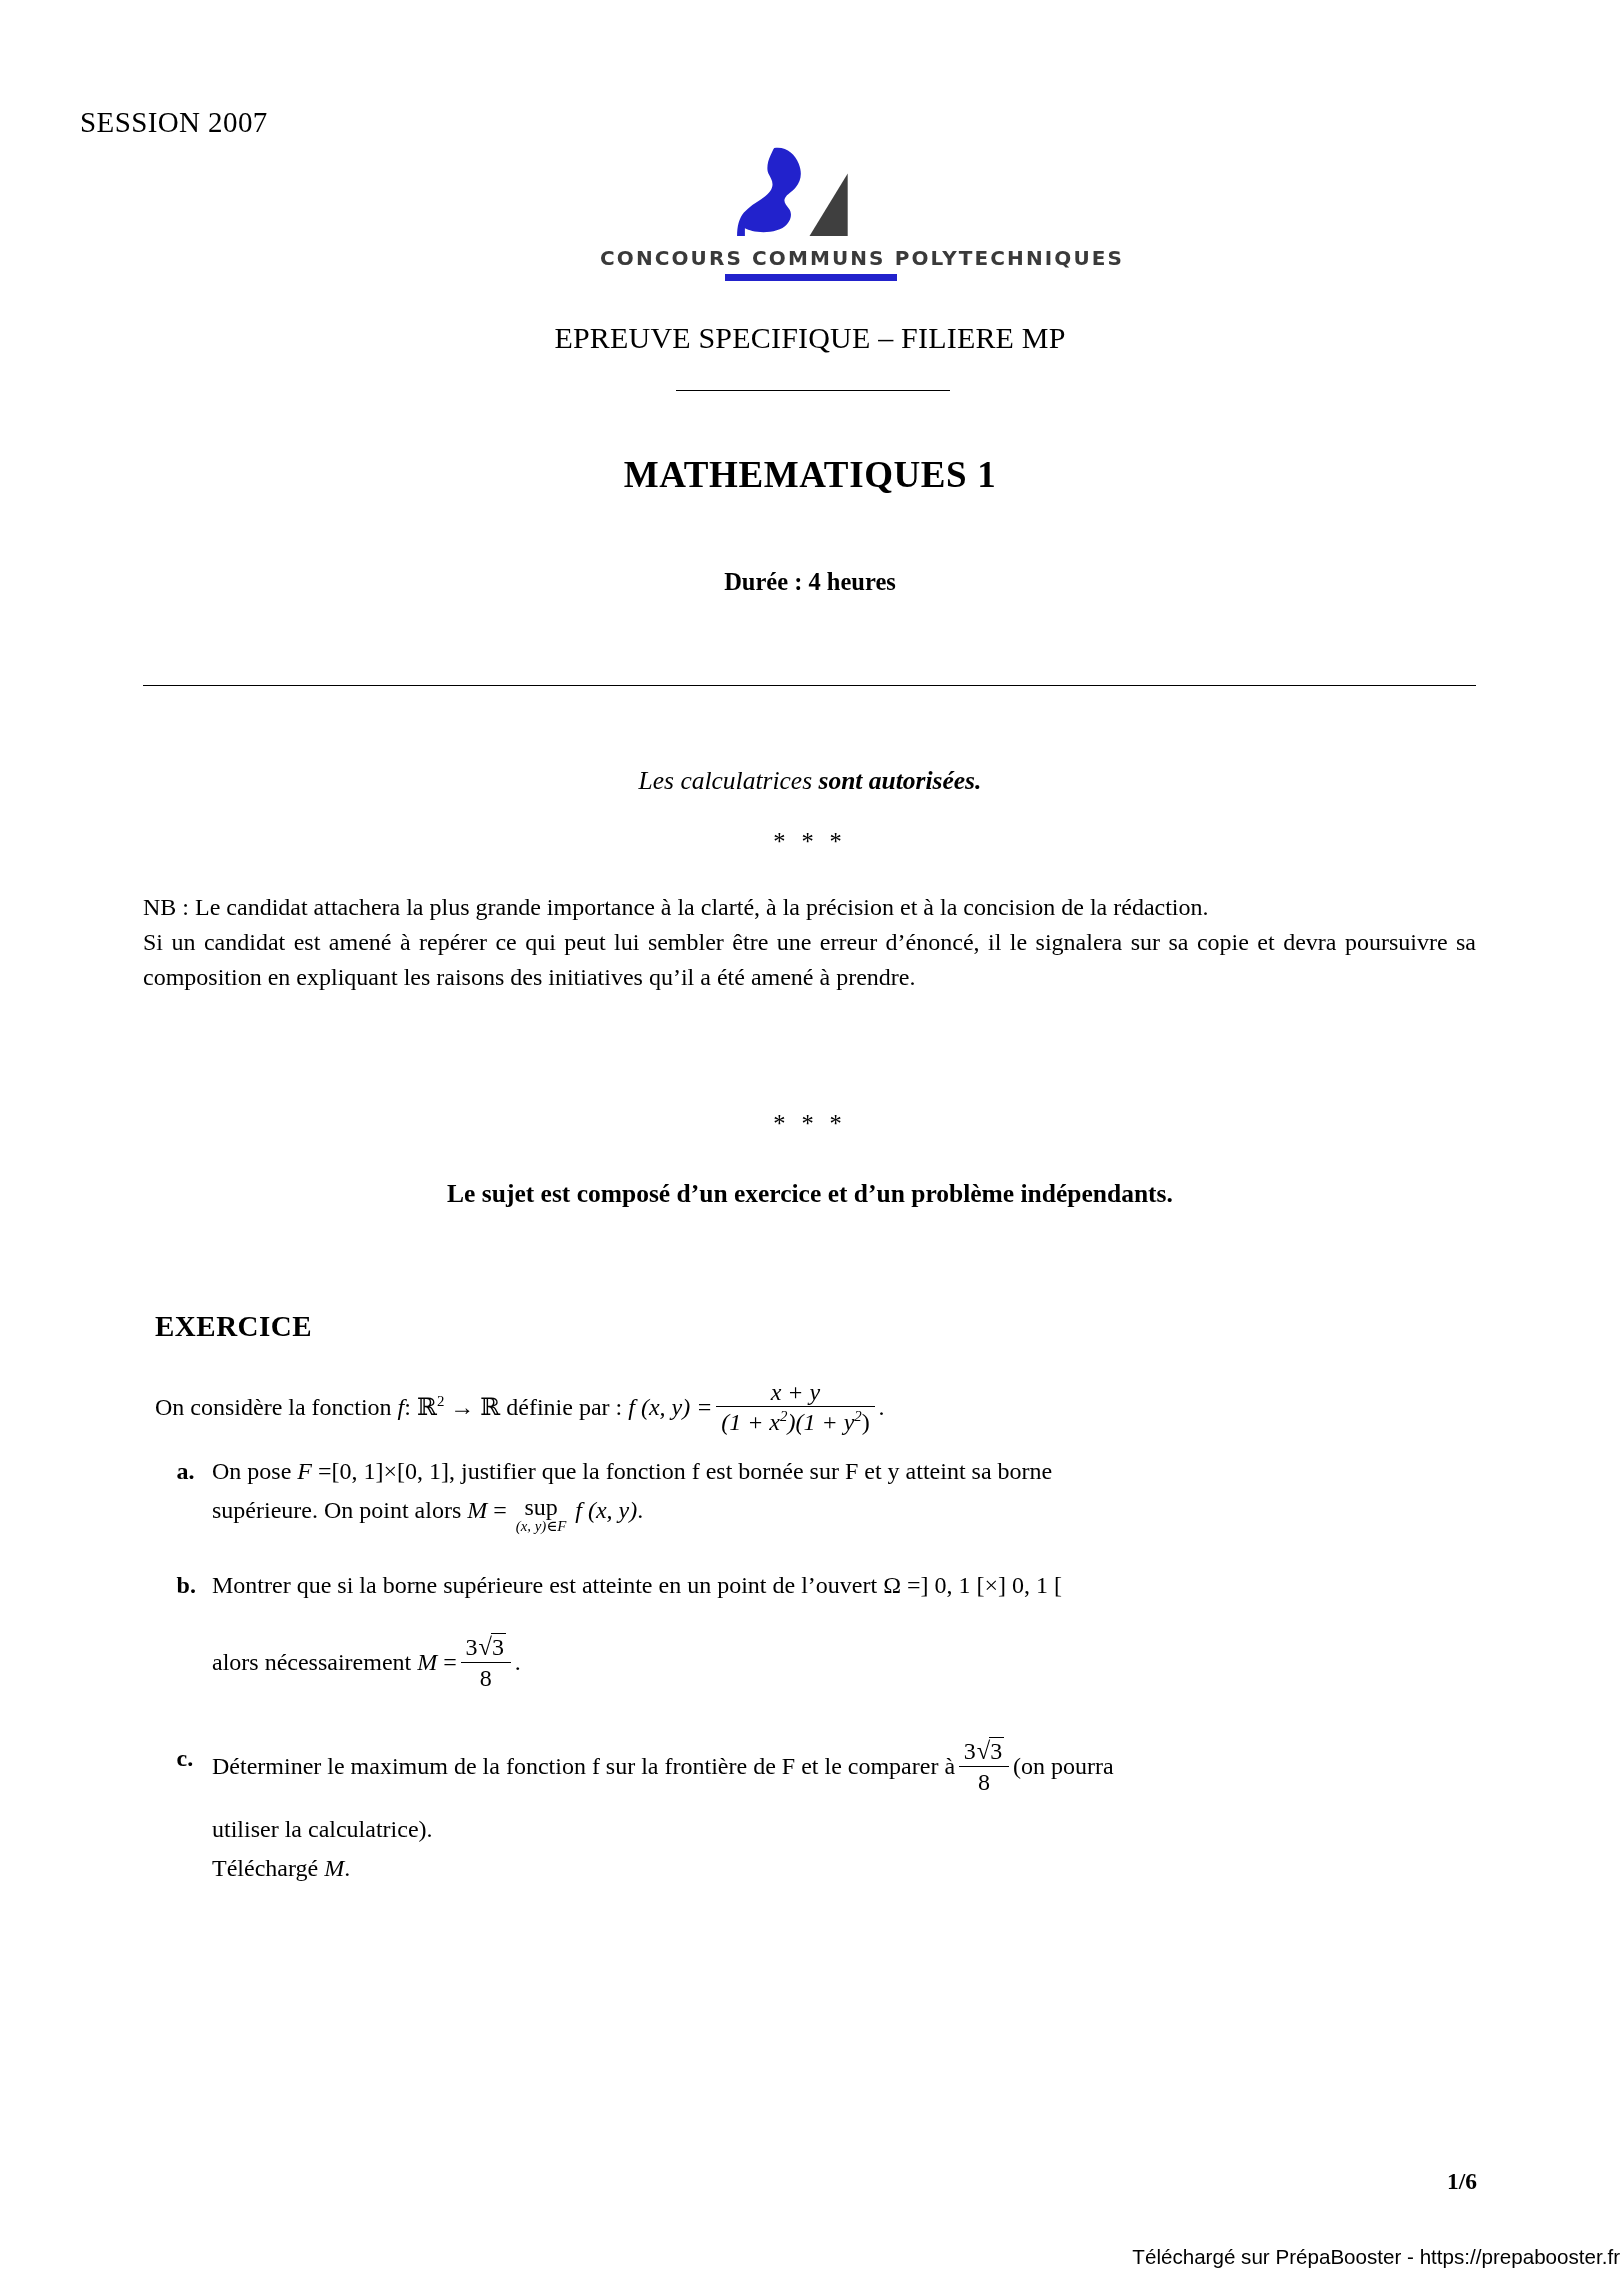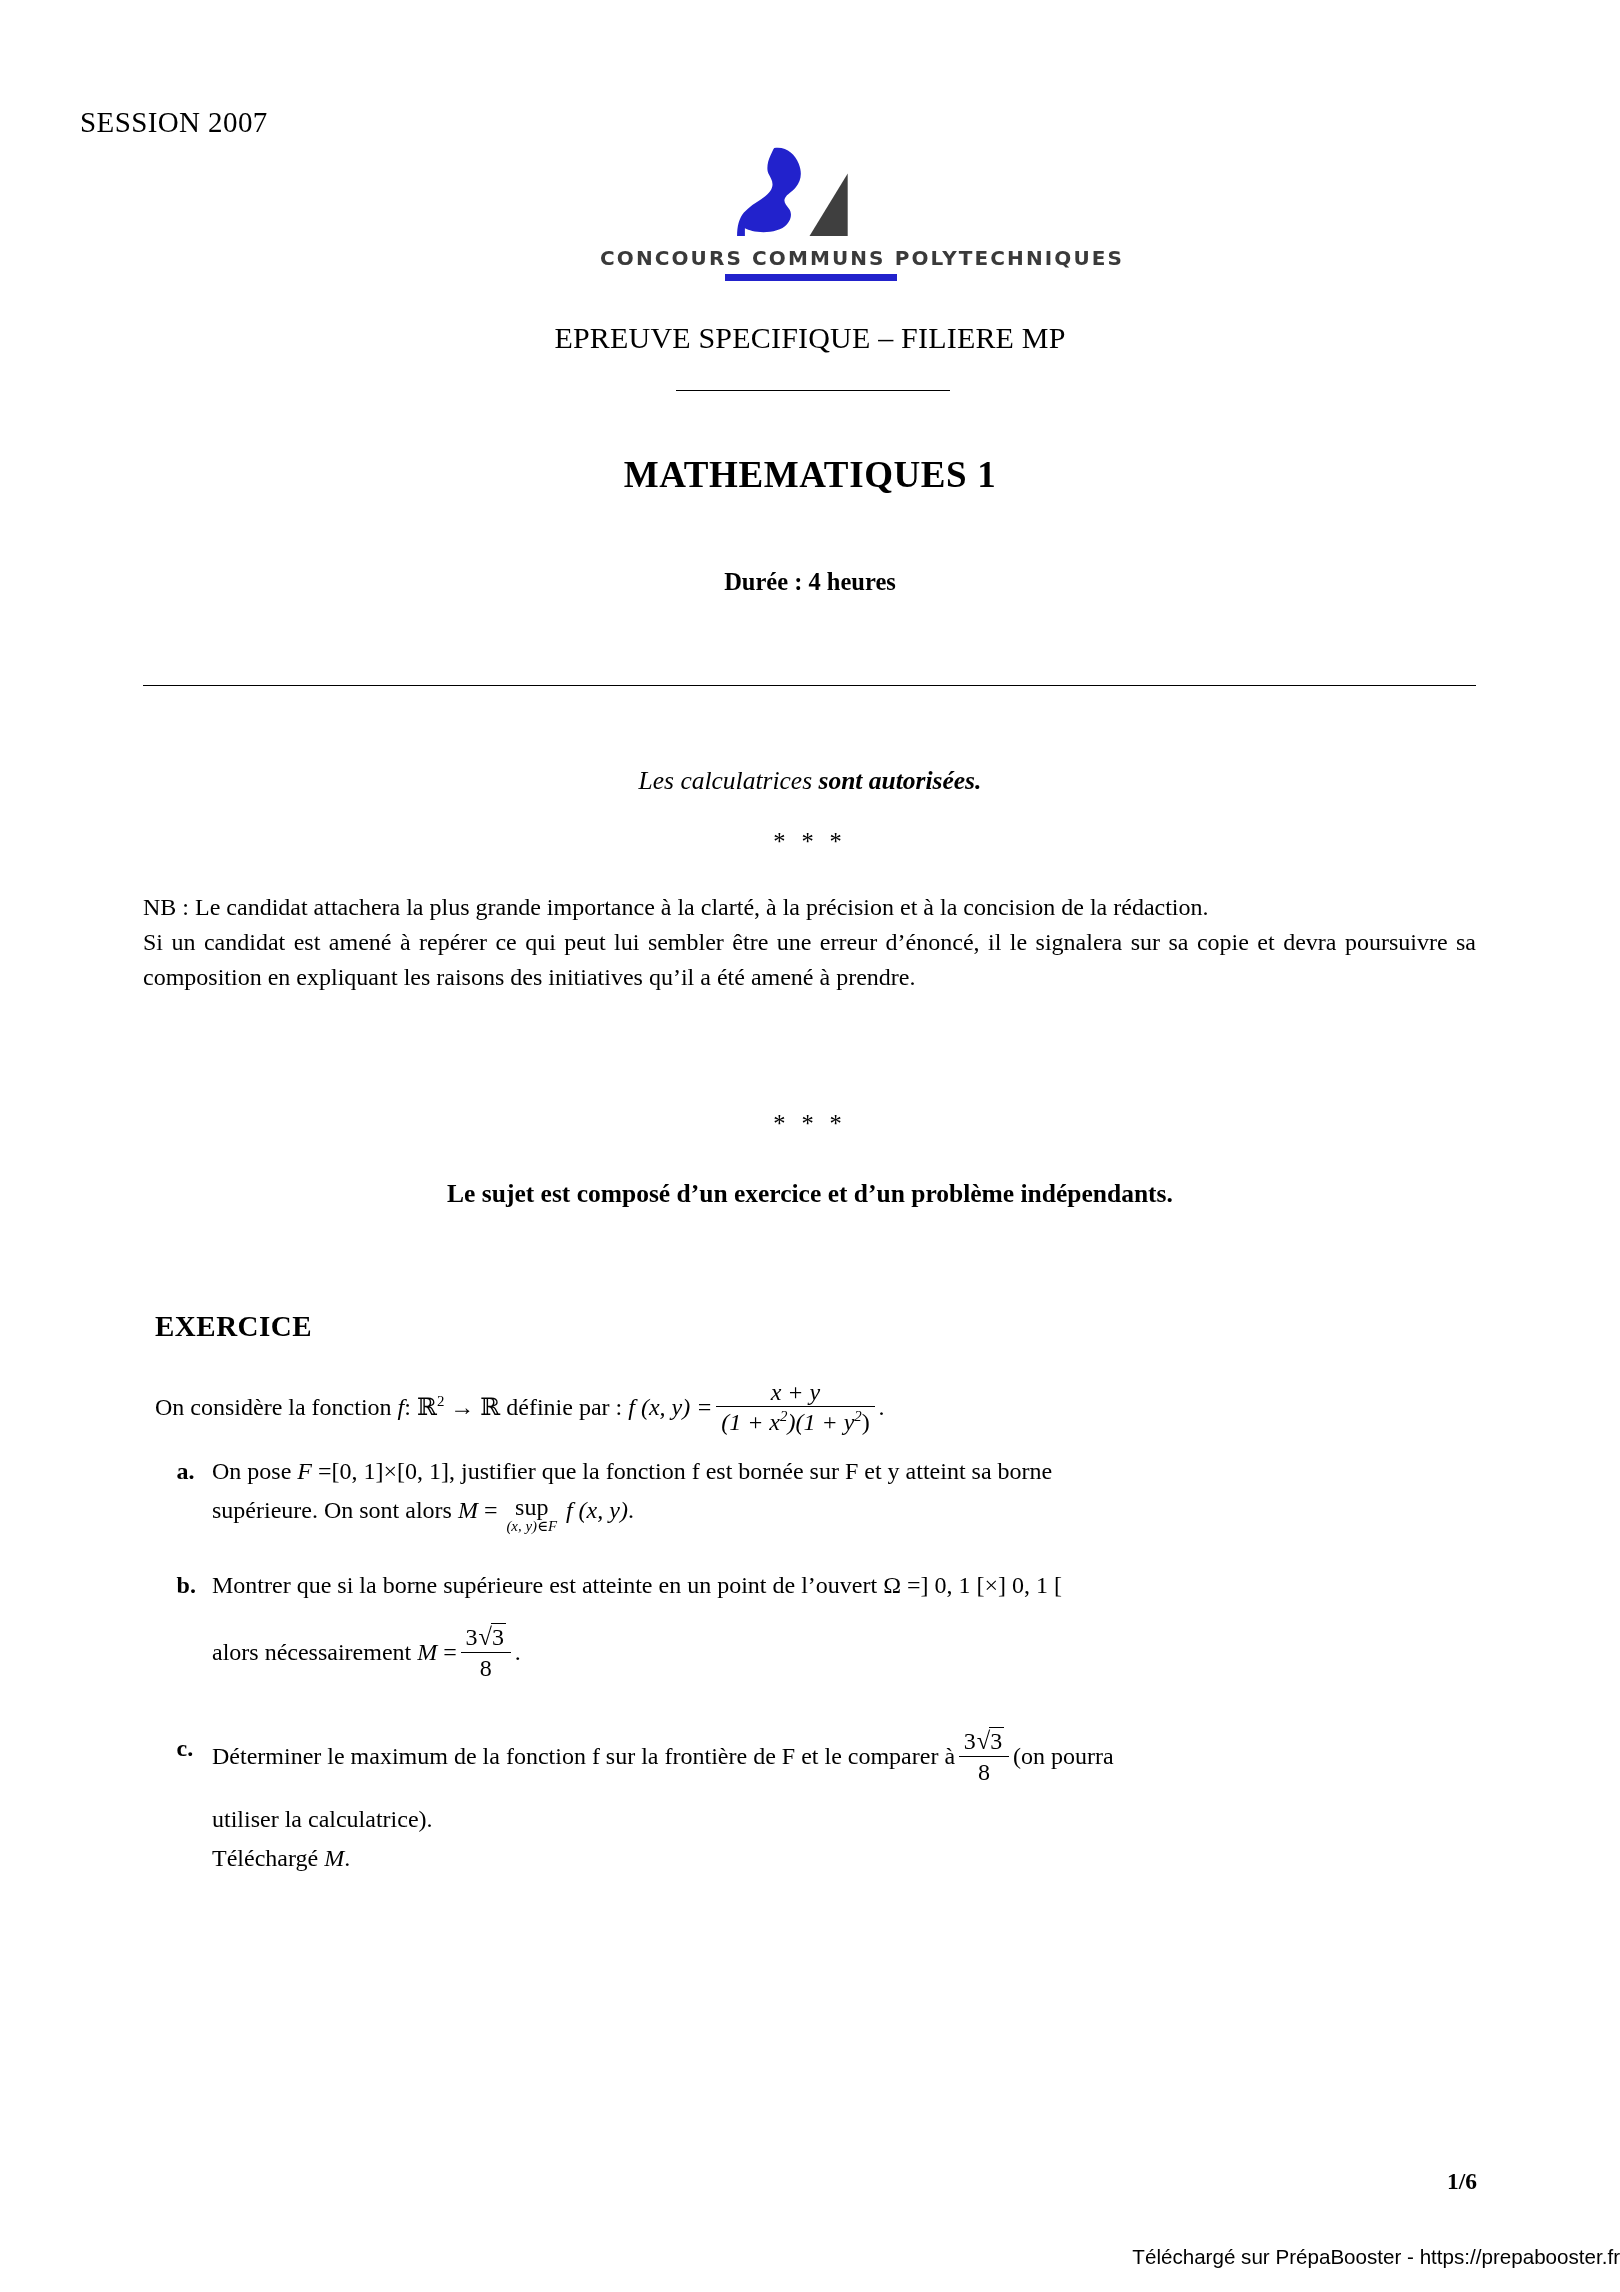--- a/index.html
+++ b/index.html
@@ -312,36 +312,36 @@
     </div>
 
     <div class="item">
       <span class="tag">a.</span>
       <span class="item-line">
         <span>On pose</span>
         <span class="mi">F</span>
         <span>=</span><span>[0, 1]</span><span>×</span><span>[0, 1]</span><span>, justifier que la fonction f est bornée sur F et y atteint sa borne</span>
       </span>
       <span class="item-line">
-        <span>supérieure. On sont alors</span>
+        <span>supérieure. On point alors</span>
         <span class="mi">M</span>
         <span>=</span>
         <span class="supop"><span class="op">sup</span><span class="under">(x, y)∈F</span></span>
         <span class="mi">f (x, y)</span><span>.</span>
       </span>
     </div>
 
     <div class="item" style="margin-top:33px;">
       <span class="tag">b.</span>
       <span class="item-line">
         <span>Montrer que si la borne supérieure est atteinte en un point de l’ouvert</span>
         <span>Ω</span>
         <span>=</span><span>] 0, 1 [</span><span>×</span><span>] 0, 1 [</span>
       </span>
-      <span class="item-line" style="display:block;margin-top:20px;">
+      <span class="item-line" style="display:block;margin-top:30px;">
         <span>alors nécessairement</span>
         <span class="mi">M</span>
         <span>=</span><span class="frac"><span class="num"><span>3</span><span class="sqrt"><span class="radical">√</span><span class="rad-body">3</span></span></span><span class="den">8</span></span><span>.</span>
       </span>
     </div>
 
     <div class="item" style="margin-top:45px;">
       <span class="tag">c.</span>
       <span class="item-line">
         <span>Déterminer le maximum de la fonction f sur la frontière de F et le comparer à</span><span class="frac"><span class="num"><span>3</span><span class="sqrt"><span class="radical">√</span><span class="rad-body">3</span></span></span><span class="den">8</span></span><span>(on pourra</span>

